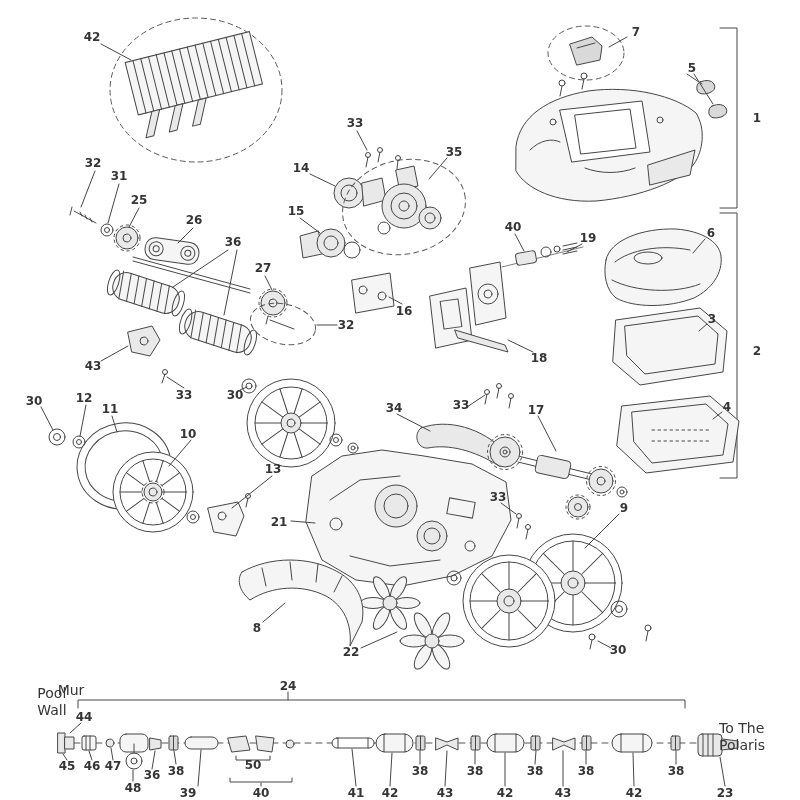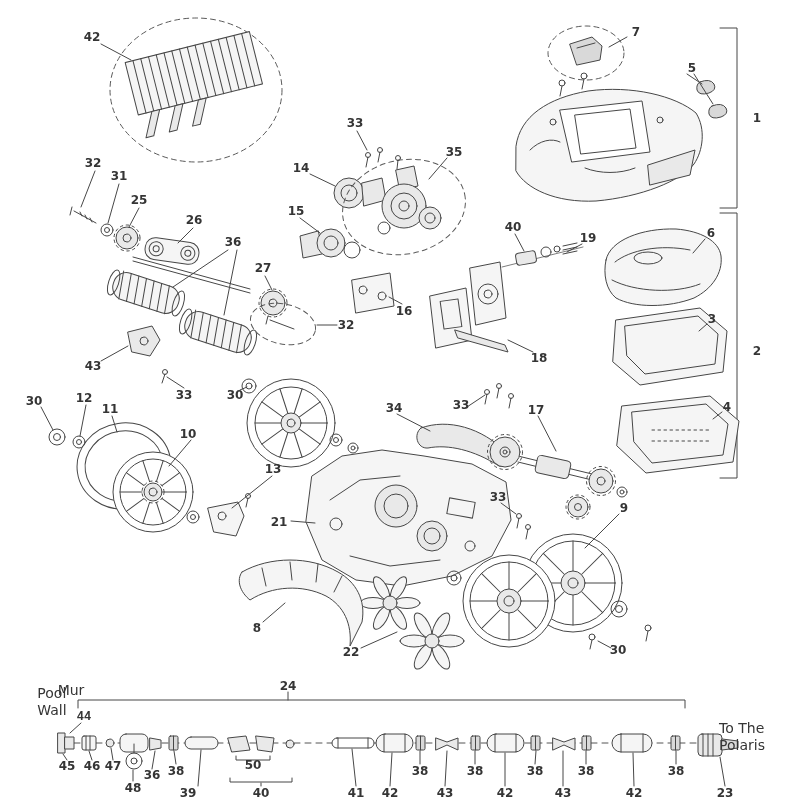--- a/index.html
+++ b/index.html
@@ -566,21 +566,21 @@
       <div class="part-label" style="left: 727px; top: 407px;">4</div>
       <div class="part-label" style="left: 188px; top: 434px;">10</div>
       <div class="part-label" style="left: 273px; top: 469px;">13</div>
       <div class="part-label" style="left: 279px; top: 522px;">21</div>
       <div class="part-label" style="left: 498px; top: 497px;">33</div>
       <div class="part-label" style="left: 624px; top: 508px;">9</div>
       <div class="part-label" style="left: 257px; top: 628px;">8</div>
       <div class="part-label" style="left: 351px; top: 652px;">22</div>
       <div class="part-label" style="left: 618px; top: 650px;">30</div>
       <div class="part-label" style="left: 288px; top: 686px;">24</div>
-      <div class="part-label" style="left: 84px; top: 717px; font-family: Liberation Mono, monospace;">44</div>
+      <div class="part-label" style="left: 84px; top: 717px;">44</div>
       <div class="part-label" style="left: 67px; top: 766px;">45</div>
       <div class="part-label" style="left: 92px; top: 766px;">46</div>
       <div class="part-label" style="left: 113px; top: 766px; text-align: center;">47</div>
       <div class="part-label" style="left: 133px; top: 788px;">48</div>
       <div class="part-label" style="left: 152px; top: 775px;">36</div>
       <div class="part-label" style="left: 176px; top: 771px;">38</div>
       <div class="part-label" style="left: 188px; top: 793px;">39</div>
       <div class="part-label" style="left: 253px; top: 765px;">50</div>
       <div class="part-label" style="left: 261px; top: 793px; text-align: center;">40</div>
       <div class="part-label" style="left: 356px; top: 793px;">41</div>

